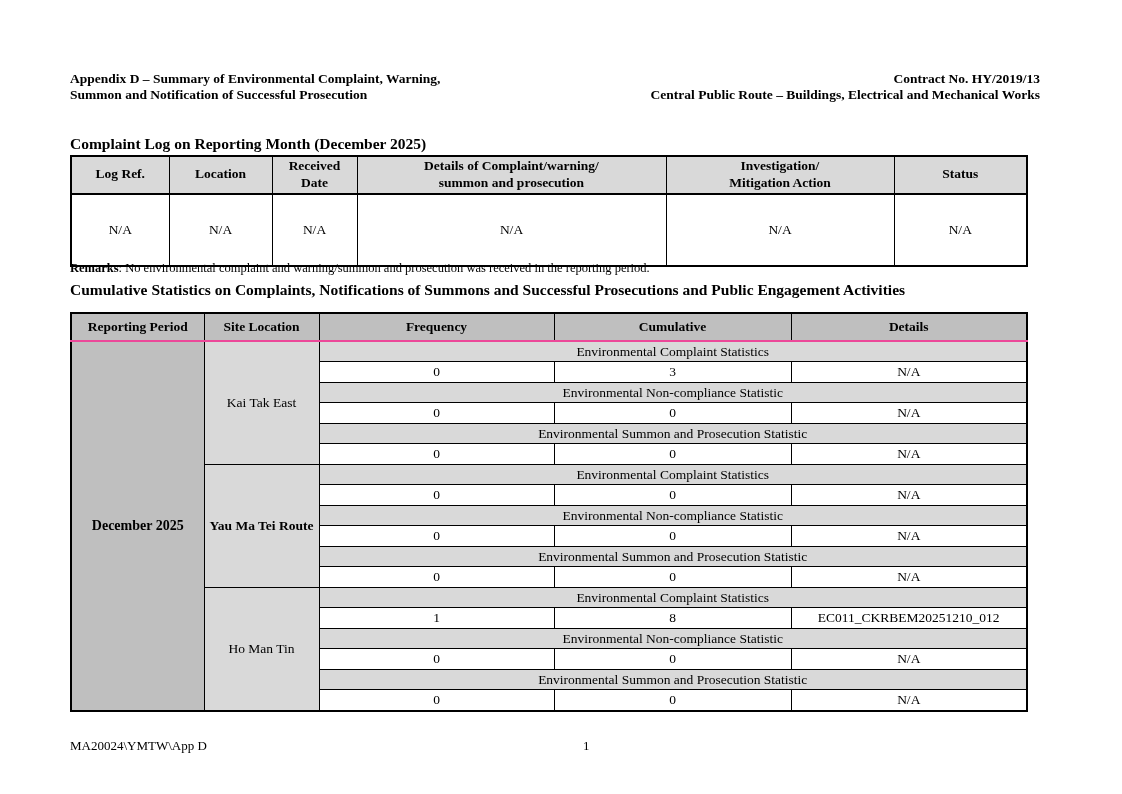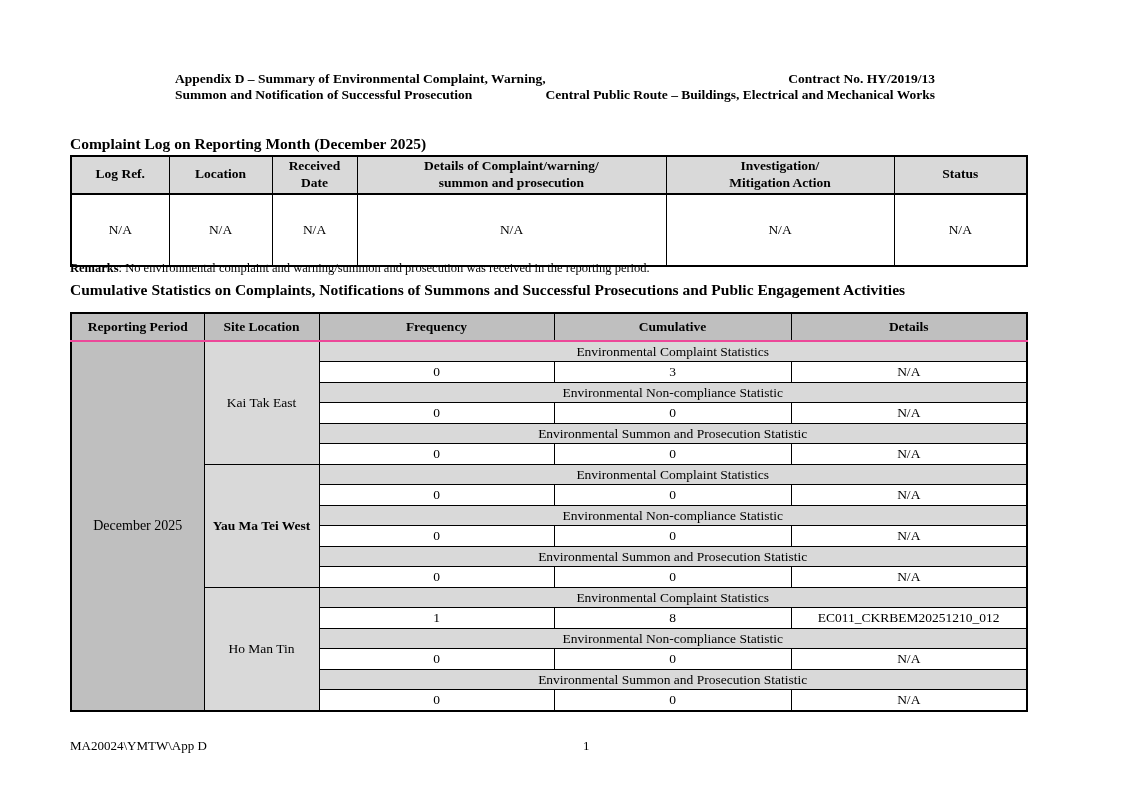--- a/index.html
+++ b/index.html
@@ -8,21 +8,21 @@
     width:1122px;height:794px;
     background:#ffffff;
     font-family:"Liberation Serif","DejaVu Serif",serif;
     color:#000;
     overflow:hidden;
   }
   .abs{position:absolute;}
   
   .doc-header{
     top:71px;left:70px;width:970px;
-    display:flex;justify-content:center;
+    display:flex;justify-content:space-between;
     font-size:13.5px;font-weight:bold;line-height:16px;
   }
   .doc-header .right{text-align:right;}
   
   .section-title{
     left:70px;width:970px;
     font-size:15.5px;font-weight:bold;
   }
   .title1{top:135px;}
   .title2{top:281px;}
@@ -52,21 +52,21 @@
     top:261px;left:70px;width:970px;
     font-size:12.5px;
   }
   .remarks b{font-weight:bold;}
   
   .t2{top:312px;left:70px;width:956px;}
   .t2 th{
     height:24px;background:#bfbfbf;font-weight:bold;
     border-bottom:2px solid #ec4899;
   }
-  .t2 .rp-cell{background:#bfbfbf;font-weight:normal;font-size:14px;}
+  .t2 .rp-cell{background:#bfbfbf;font-weight:bold;font-size:14px;}
   .t2 .site-cell{background:#d9d9d9;}
   .t2 .site-cell.bold{font-weight:bold;}
   .t2 .band{background:#d9d9d9;height:17px;}
   .t2 .val{background:#fff;height:18px;}
   
   .footer-ref{top:738px;left:70px;font-size:13px;}
   .footer-page{top:738px;left:583px;font-size:13px;}
 </style>
 </head>
 <body>
@@ -166,21 +166,21 @@
       <tr>
         <td class="band" colspan="3">Environmental Summon and Prosecution Statistic</td>
       </tr>
       <tr>
         <td class="val">0</td>
         <td class="val">0</td>
         <td class="val">N/A</td>
       </tr>
 
       <tr>
-        <td class="site-cell bold" rowspan="6">Yau Ma Tei West</td>
+        <td class="site-cell bold" rowspan="6">Yau Ma Tei Route</td>
         <td class="band" colspan="3">Environmental Complaint Statistics</td>
       </tr>
       <tr>
         <td class="val">0</td>
         <td class="val">0</td>
         <td class="val">N/A</td>
       </tr>
       <tr>
         <td class="band" colspan="3">Environmental Non-compliance Statistic</td>
       </tr>

